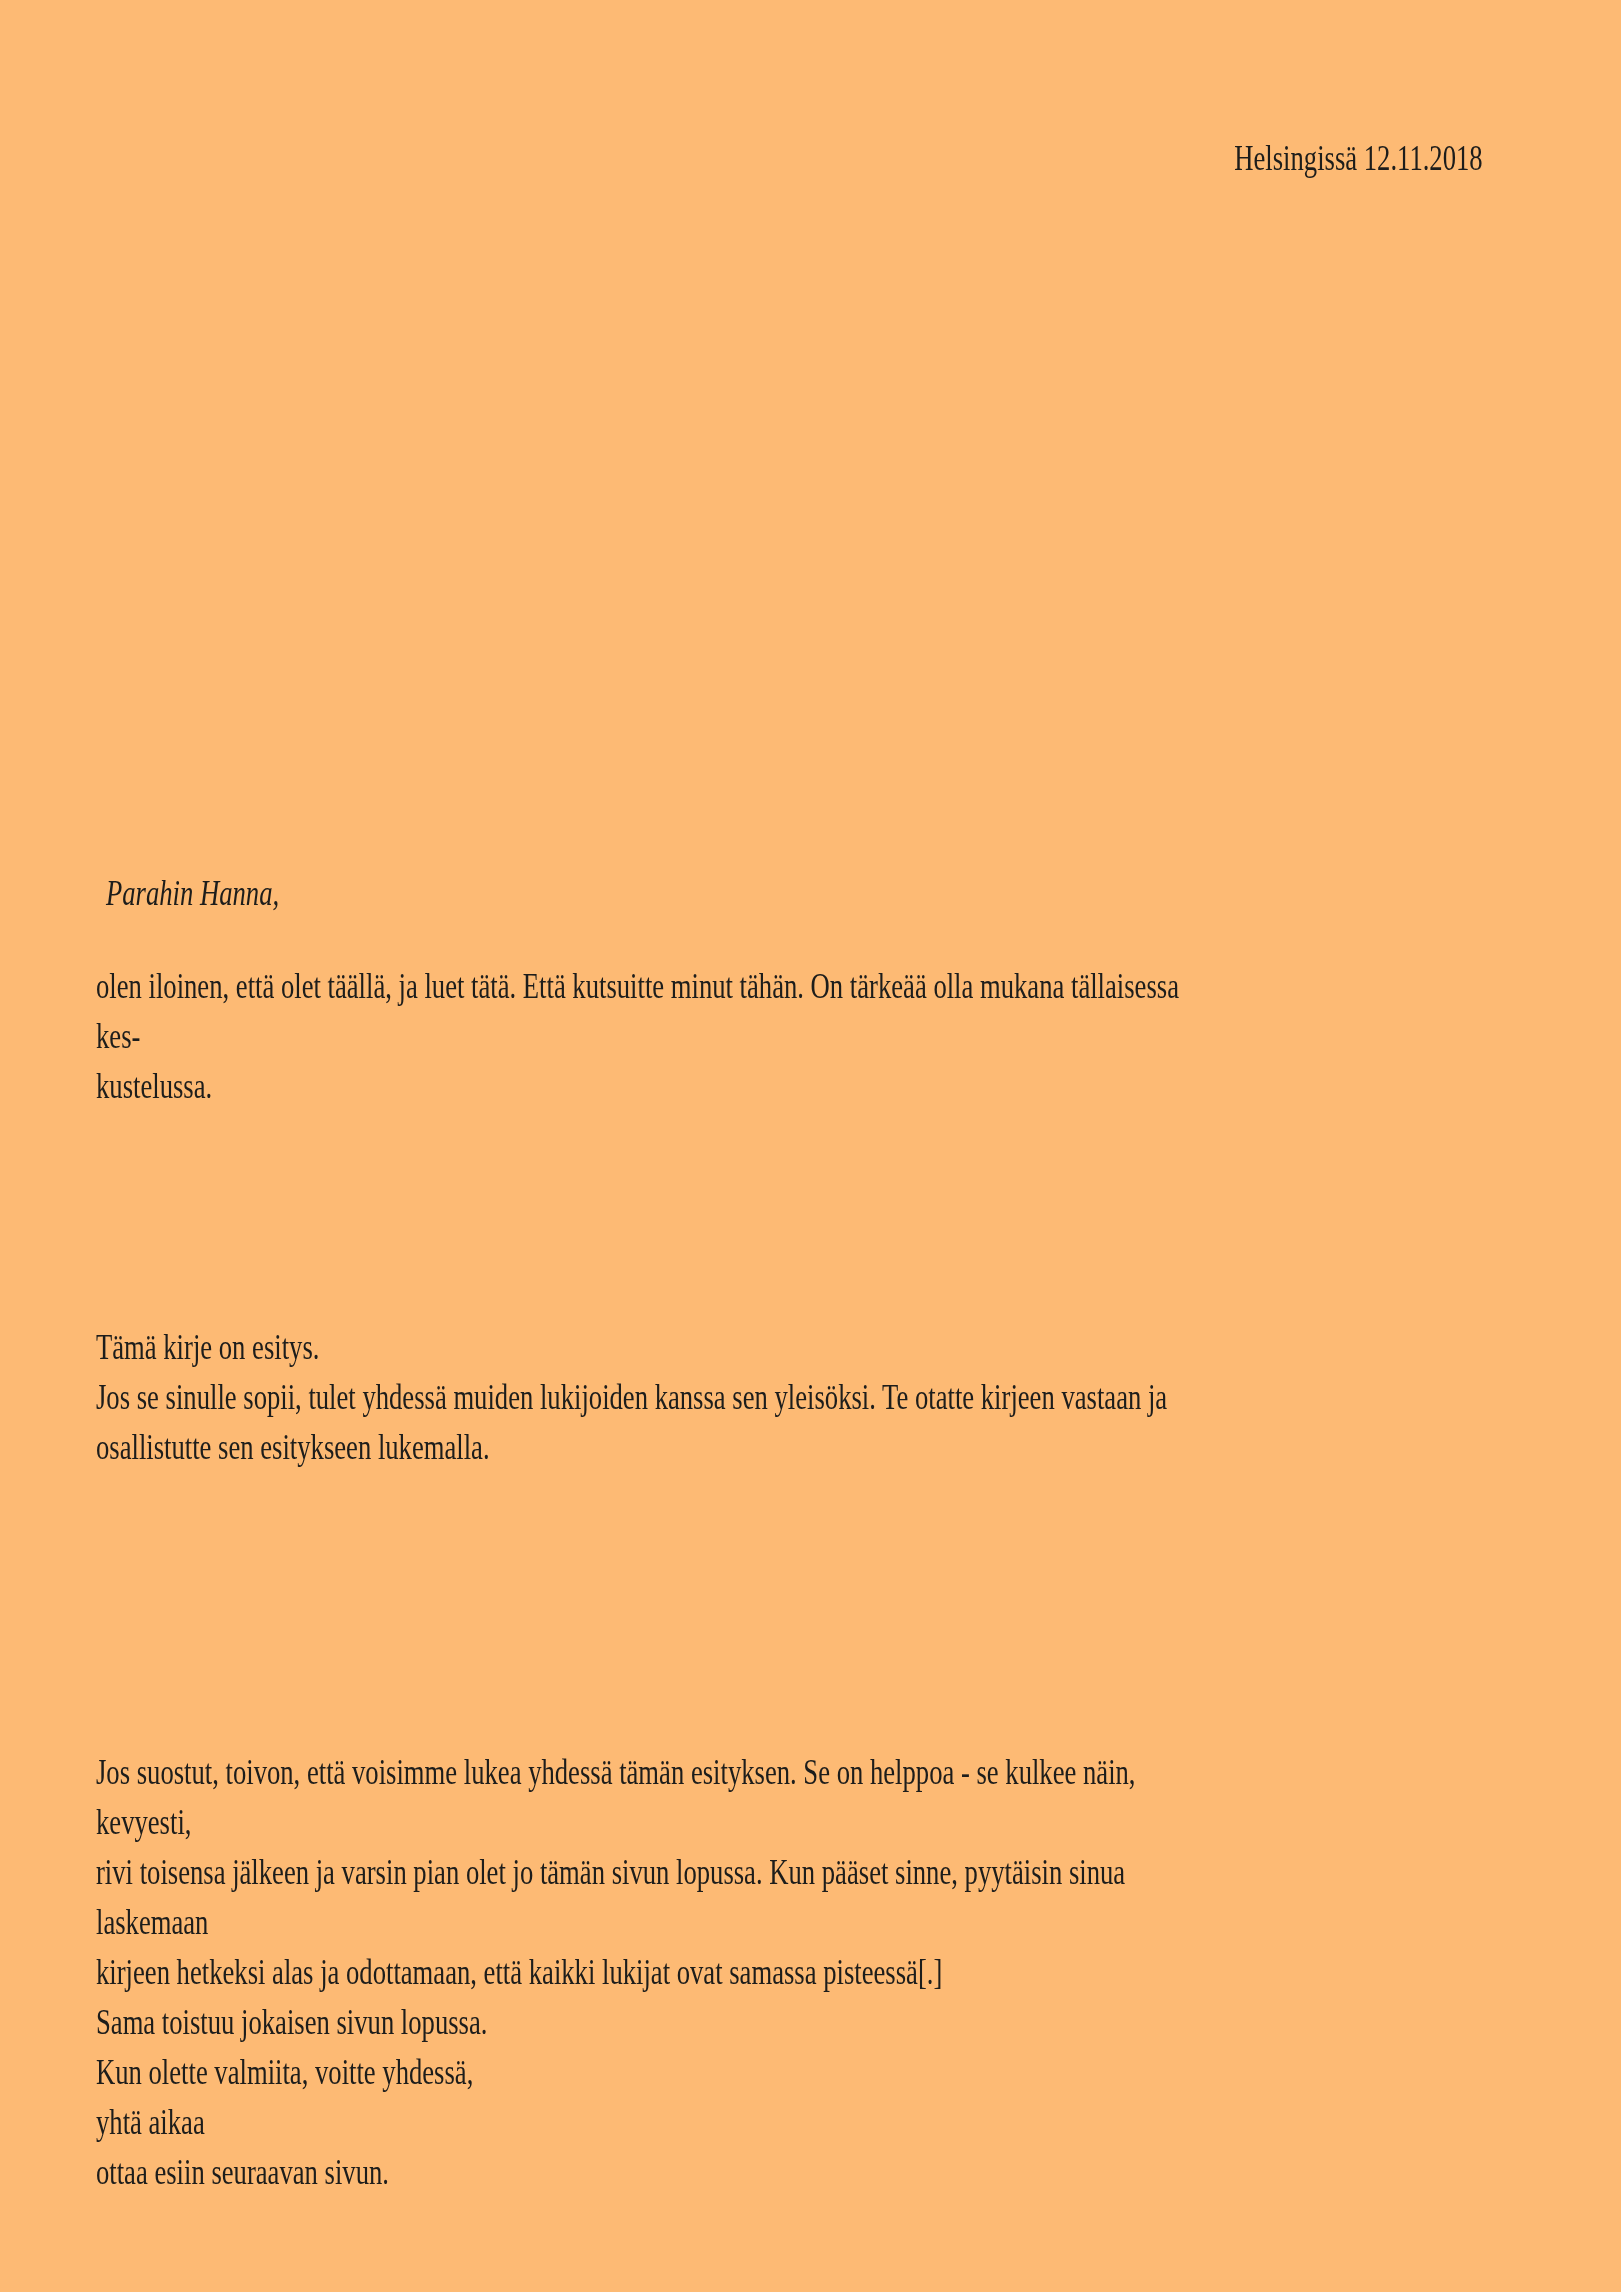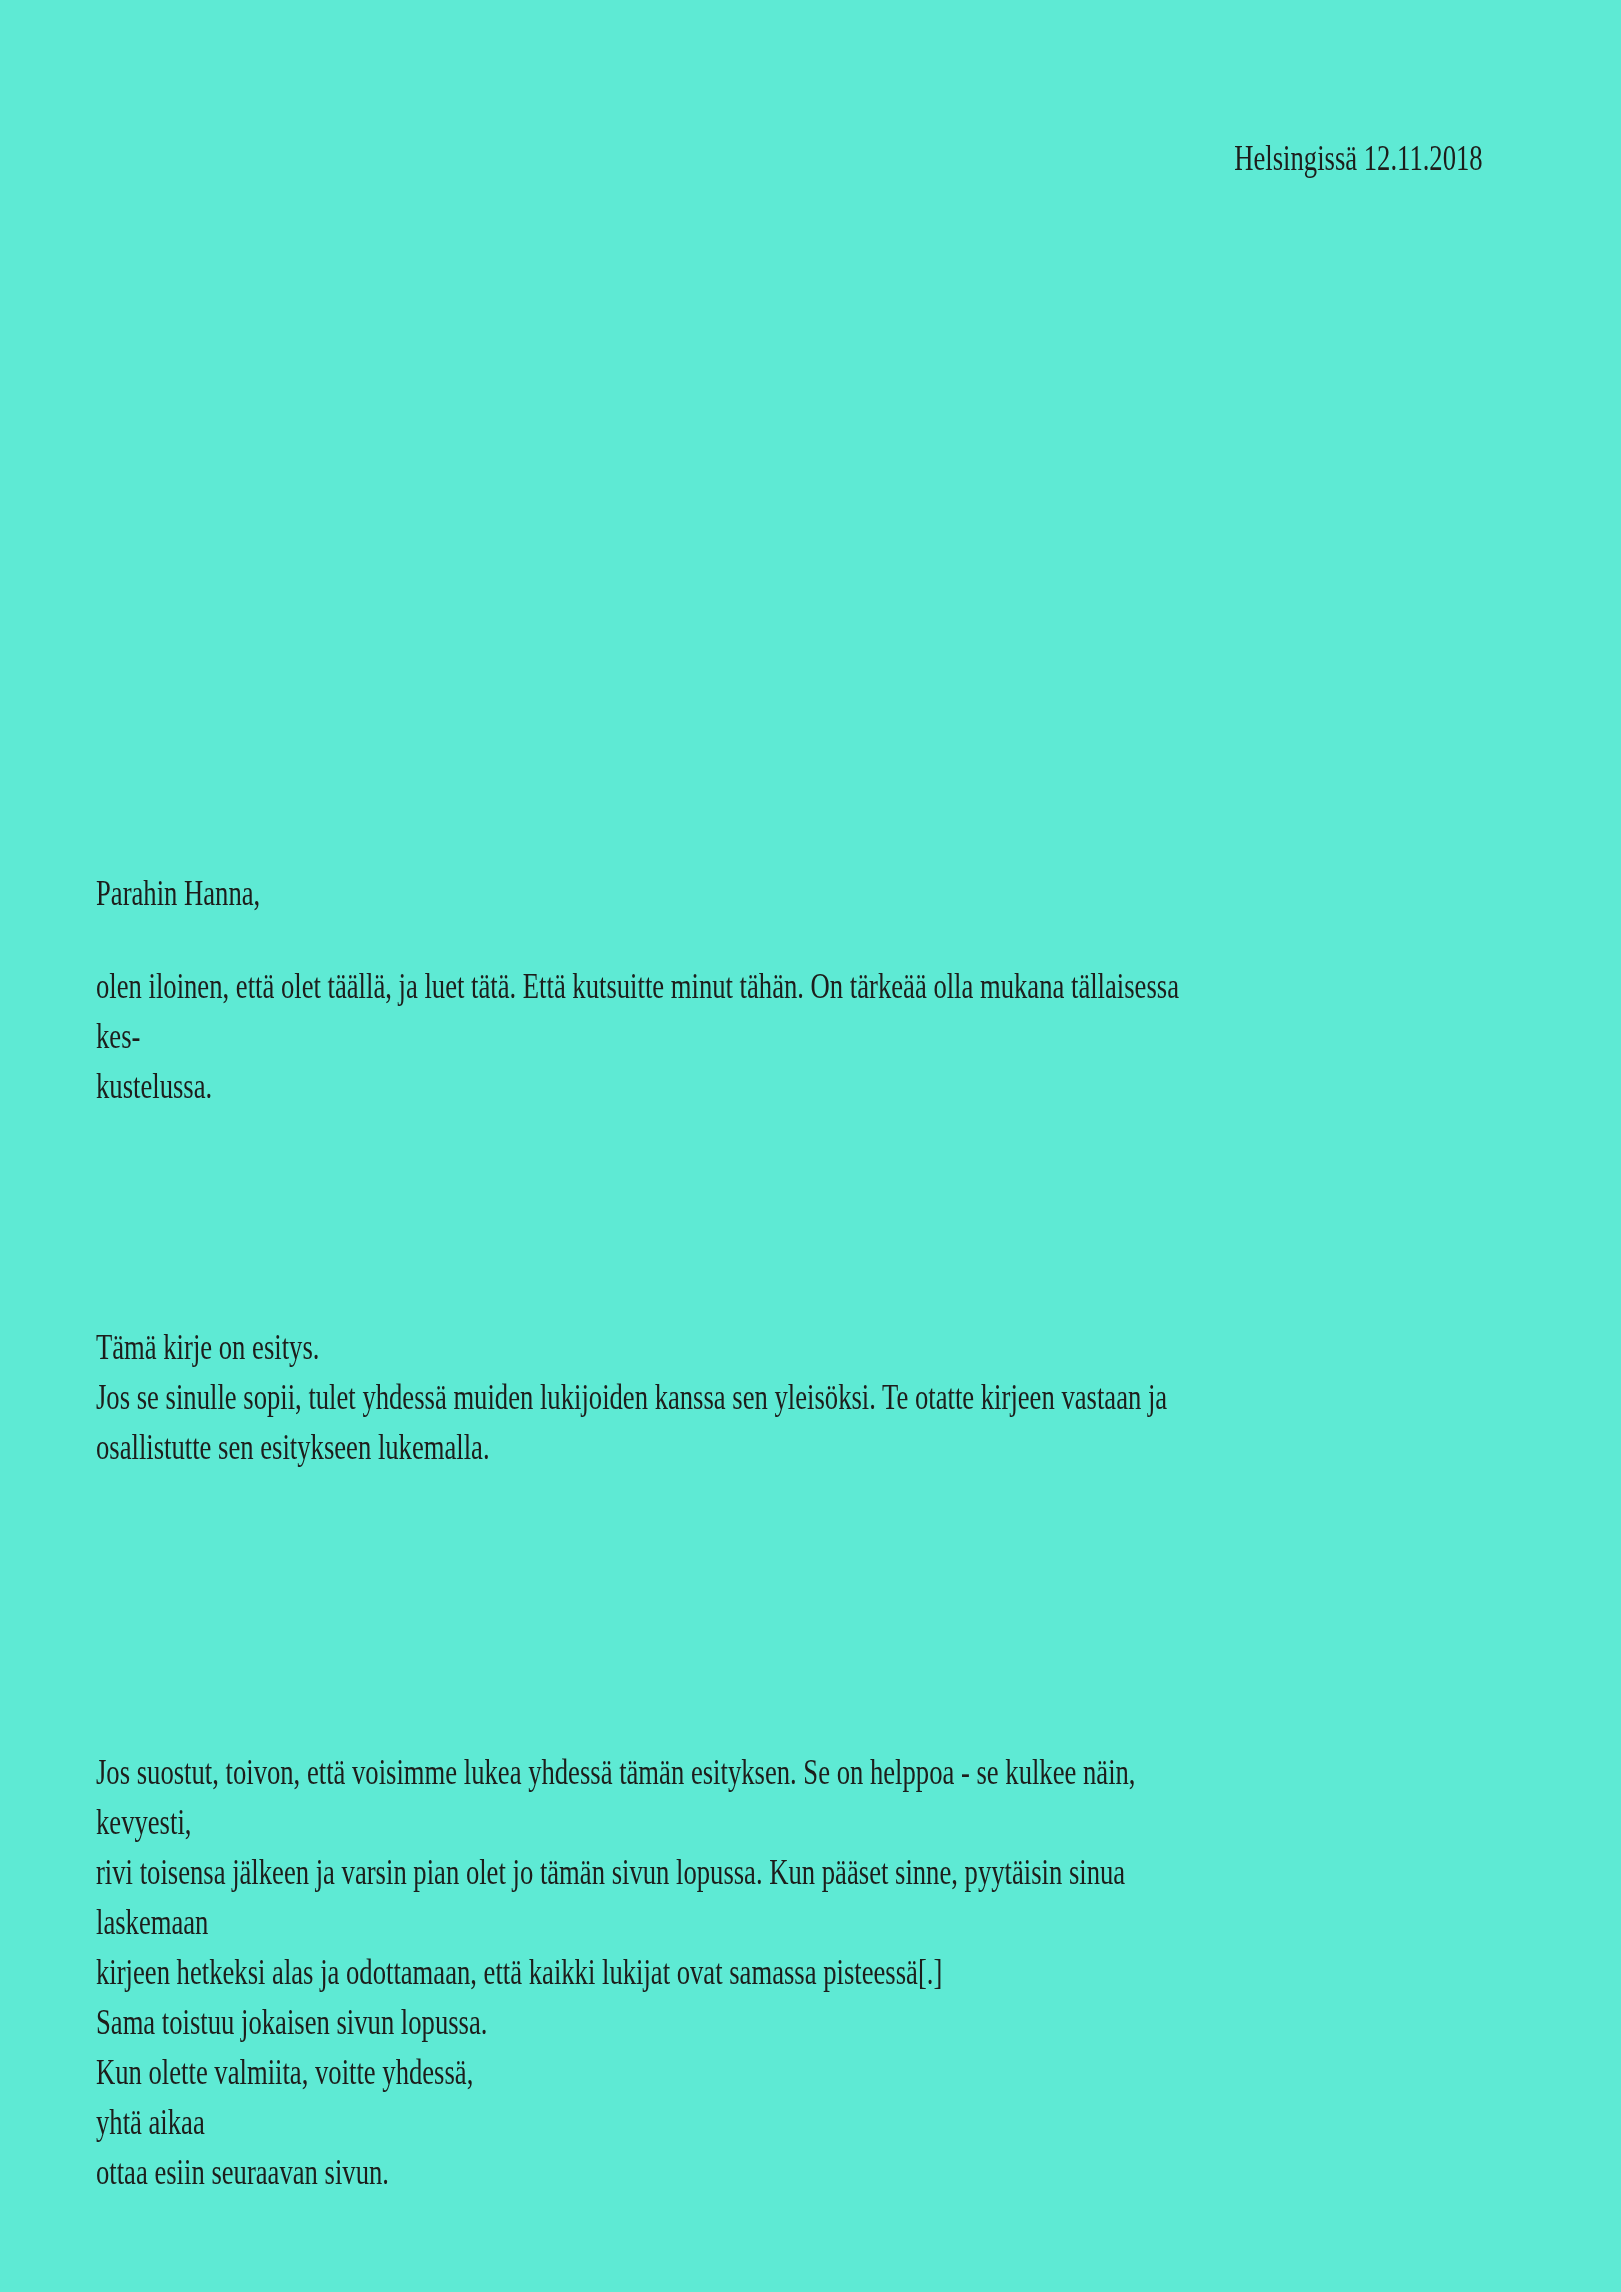--- a/index.html
+++ b/index.html
@@ -4,21 +4,21 @@
 <style>
   html, body {
     margin: 0;
     padding: 0;
     background: #e8e8e8;
   }
   .page {
     position: relative;
     width: 1621px;
     height: 2293px;
-    background: #5eead4;
+    background: #fdba74;
     font-family: "Liberation Serif", "DejaVu Serif", serif;
     color: #1d1d1b;
     overflow: hidden;
     margin: 0 auto;
   }
   .block {
     position: absolute;
     font-size: 36px;
     line-height: 50px;
     white-space: pre-line;
@@ -49,21 +49,21 @@
 </head>
 <body>
 
 <div class="page">
 
   <div class="block dateline-block" style="top:83px;">
     <span class="cond-right body-text">Helsingissä 12.11.2018</span>
   </div>
 
 
-  <div class="block" style="top:818px; left:96px;">
+  <div class="block" style="top:818px; left:106px;font-style:italic;">
     <span class="cond body-text">Parahin Hanna,</span>
   </div>
 
   <div class="block" style="top:911px; left:96px;">
     <span class="cond body-text">olen iloinen, että olet täällä, ja luet tätä. Että kutsuitte minut tähän. On tärkeää olla mukana tällaisessa kes-
 kustelussa.</span>
   </div>
 
 
   <div class="block" style="top:1272px; left:96px;">

